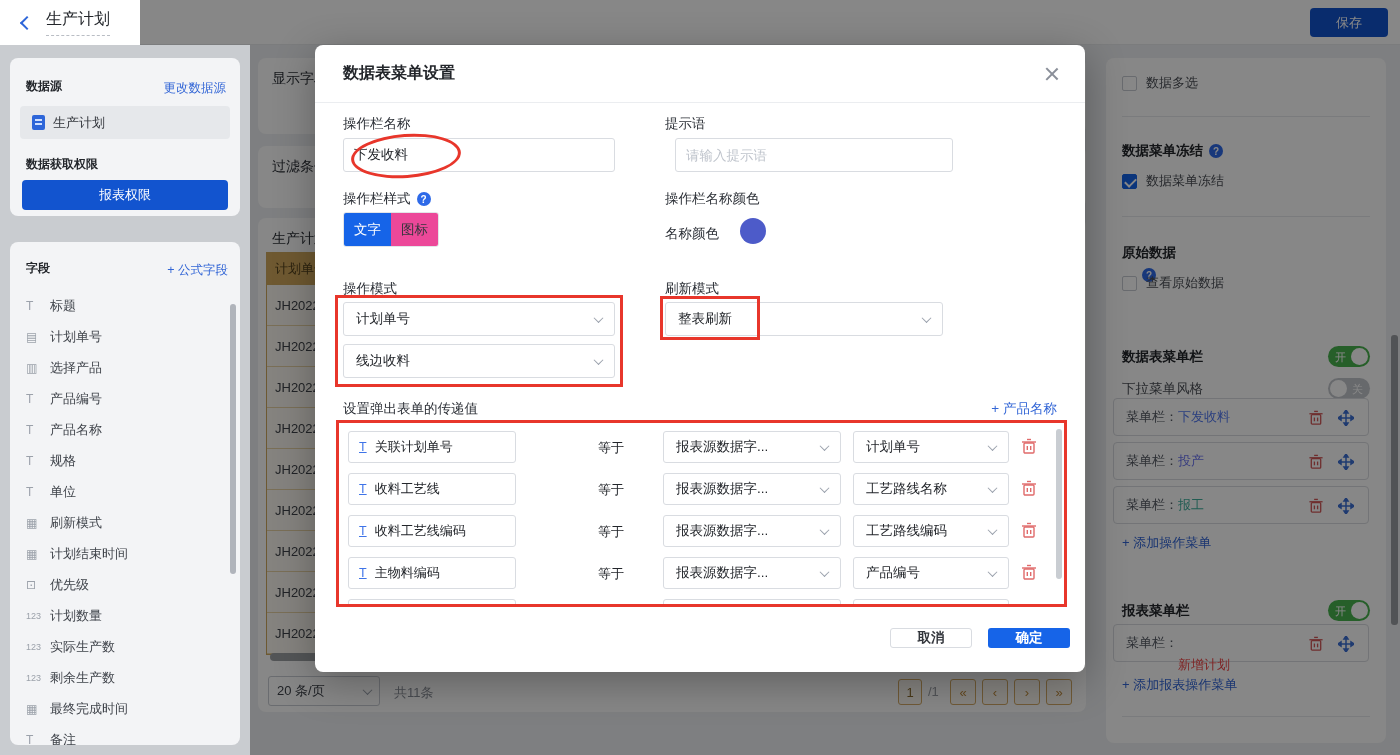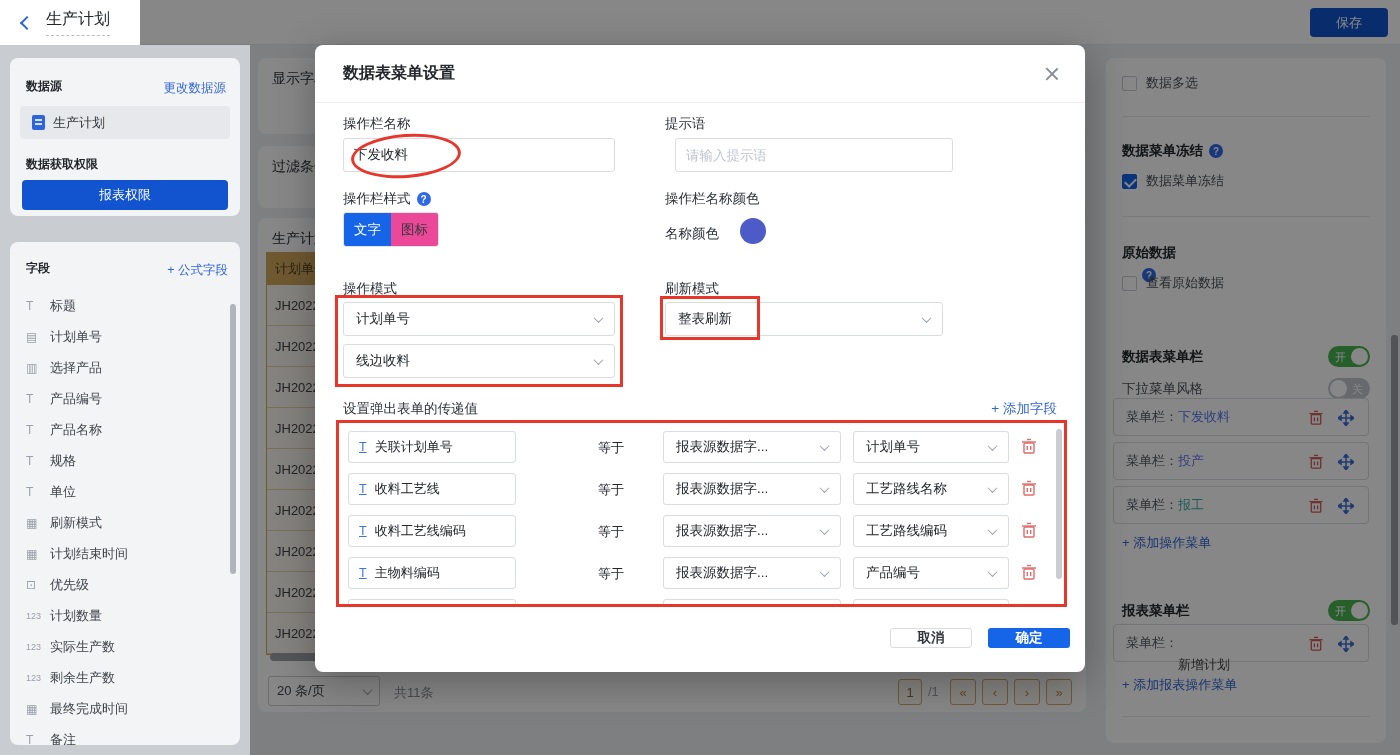--- a/index.html
+++ b/index.html
@@ -259,21 +259,21 @@
           </svg>
       </div>
       <a class="blue-link" style="position:absolute;left:16px;top:476px;font-size:13px;">+ 添加操作菜单</a>
 
       <div class="rtitle" style="top:544px;">报表菜单栏</div>
       <div class="tog on" style="top:542px;">
           <span class="tlab">开</span>
         </div>
       <div class="menu-box" style="top:566px;">
         <span class="mpre">菜单栏：</span>
-        <span style="color: #404040; margin-top: 44px;">新增计划</span>
+        <span style="color: #ef4444; margin-top: 44px;">新增计划</span>
         <svg class="mico" style="right:44px;" viewBox="0 0 16 17">
             <g fill="none" stroke="#d25858" stroke-width="1.4">
               <rect x="3" y="5" width="10" height="10" rx="1"></rect>
               <line x1="1" y1="4" x2="15" y2="4"></line>
               <line x1="6" y1="1.5" x2="10" y2="1.5"></line>
               <line x1="6.3" y1="8" x2="6.3" y2="12"></line>
               <line x1="9.7" y1="8" x2="9.7" y2="12"></line>
             </g>
           </svg>
         <svg class="mico" style="right:14px;" viewBox="0 0 16 16">
@@ -417,21 +417,21 @@
         <span class="chev"></span>
     </div>
 
     <div class="m-label" style="left:350px;top:235px;">刷新模式</div>
     <div class="m-select" style="left:350px;top:257px;width:278px;">
       <span class="sel-txt">整表刷新</span>
         <span class="chev"></span>
     </div>
 
     <div class="m-label" style="left:28px;top:355px;">设置弹出表单的传递值</div>
-    <a class="blue-link" style="position:absolute;right:28px;top:355px;font-size:13.5px;">+ 添加字段</a>
+    <a class="blue-link" style="position:absolute;right:28px;top:355px;font-size:13.5px;">+ 产品名称</a>
 
     <div class="rows-wrap">
       <div class="prow" style="top:6px;">
         <div class="fbox">
             <span class="ticon">T</span>
             <span>关联计划单号</span>
           </div>
         <span class="op">等于</span>
         <div class="m-select sel sel1">
             <span class="sel-txt">报表源数据字...</span>

